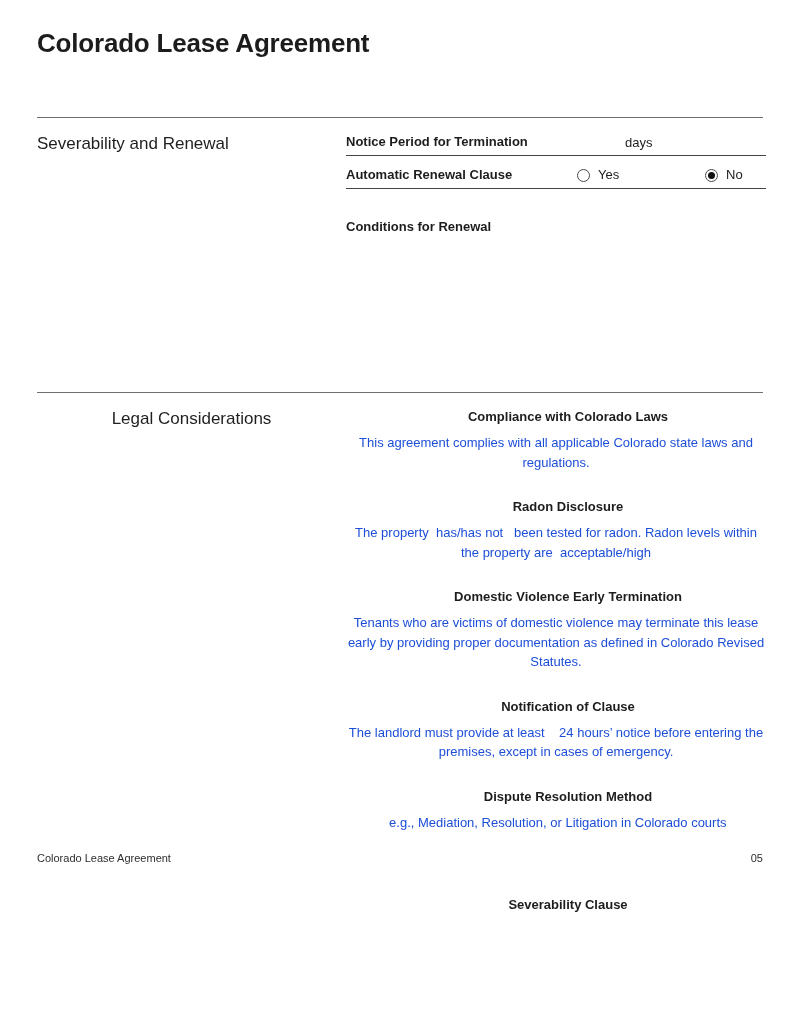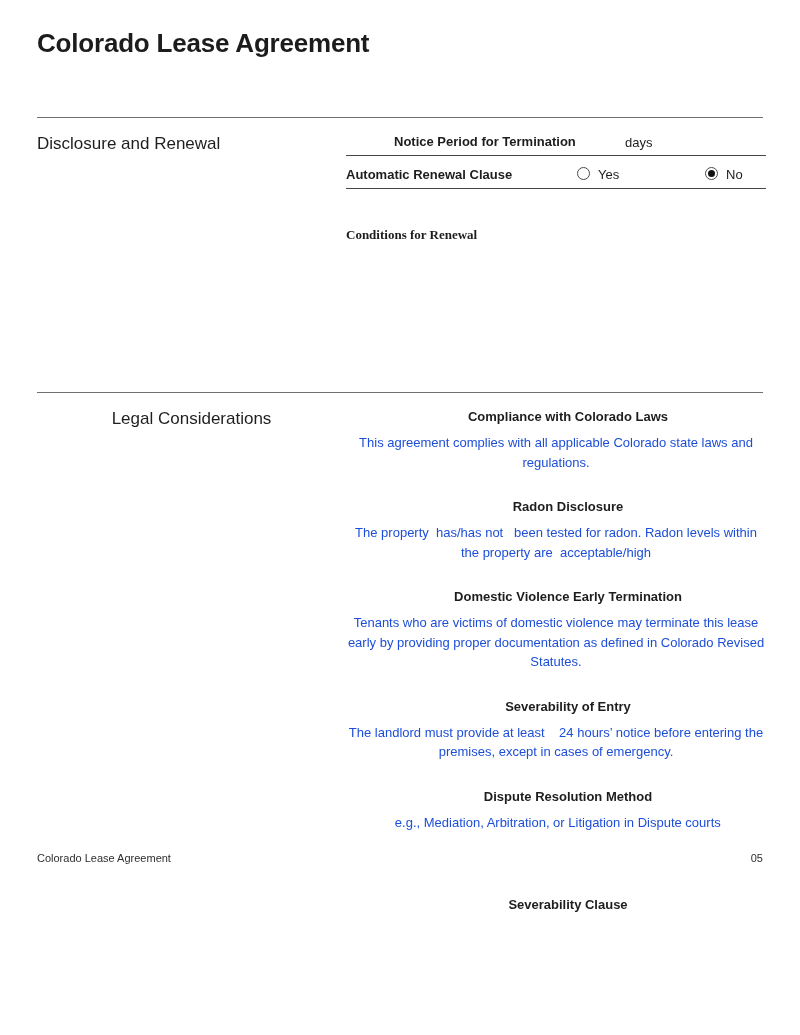--- a/index.html
+++ b/index.html
@@ -46,42 +46,42 @@
   }
   .field-row.row-1 { height: 38px; }
   .field-row.row-2 { height: 33px; }
   .field-label {
     display: inline-block;
     font-size: 13px;
     font-weight: 700;
     color: #1d1d1d;
     line-height: 15px;
   }
-  .row-1 .field-label { margin-top: 16px; margin-left: 48px; }
+  .row-1 .field-label { margin-top: 16px; }
   .row-2 .field-label { margin-top: 11px; }
   .field-suffix {
     position: absolute;
     left: 279px;
     top: 17px;
     font-size: 13px;
     font-weight: 400;
     color: #1d1d1d;
   }
   .field-input-blank {
     position: absolute;
     left: 185px;
     top: 14px;
     width: 90px;
     height: 18px;
   }
   .radio-option {
     position: absolute;
     top: 11px;
     display: flex;
-    align-items: flex-start;
+    align-items: flex-end;
     gap: 8px;
     font-size: 13px;
     color: #1d1d1d;
     cursor: default;
   }
   .radio-option.opt-0 { left: 231px; }
   .radio-option.opt-1 { left: 359px; }
   .radio-circle {
     width: 13px; height: 13px;
     border: 1px solid #4a4a4a;
@@ -92,21 +92,21 @@
   }
   .radio-circle.checked::after {
     content: "";
     position: absolute;
     left: 50%; top: 50%;
     width: 7px; height: 7px;
     margin: -3.5px 0 0 -3.5px;
     border-radius: 50%;
     background: #111111;
   }
-  .conditions-block { margin-top: 36px; font-family: Liberation Serif, serif; }
+  .conditions-block { margin-top: 28px; }
   .conditions-blank { height: 140px; }
   
   .legal-col { padding-top: 17px; }
   .legal-item h3 {
     font-size: 13px;
     font-weight: 700;
     line-height: 14px;
     color: #1d1d1d;
     margin-bottom: 9px;
     margin-left: 24px;
@@ -133,21 +133,21 @@
 </style>
 </head>
 <body>
 
 <div class="page">
 
   <h1 class="doc-title">Colorado Lease Agreement</h1>
 
   <div class="section section-1">
     <div class="col-left">
-      <h2 class="section-heading">Disclosure and Renewal</h2>
+      <h2 class="section-heading">Severability and Renewal</h2>
     </div>
     <div class="col-right">
 
       <div class="field-row row-1">
         <span class="field-label">Notice Period for Termination</span>
         <span class="field-input-blank"></span>
         <span class="field-suffix">days</span>
       </div>
 
       <div class="field-row row-2">
@@ -185,27 +185,27 @@
         <h3>Radon Disclosure</h3>
         <p>The property  has/has not   been tested for radon. Radon levels within the property are  acceptable/high</p>
       </div>
 
       <div class="legal-item">
         <h3>Domestic Violence Early Termination</h3>
         <p>Tenants who are victims of domestic violence may terminate this lease early by providing proper documentation as defined in Colorado Revised Statutes.</p>
       </div>
 
       <div class="legal-item">
-        <h3>Severability of Entry</h3>
+        <h3>Notification of Clause</h3>
         <p>The landlord must provide at least    24 hours’ notice before entering the premises, except in cases of emergency.</p>
       </div>
 
       <div class="legal-item gap-large">
         <h3>Dispute Resolution Method</h3>
-        <p> e.g., Mediation, Arbitration, or Litigation in Dispute courts</p>
+        <p> e.g., Mediation, Resolution, or Litigation in Colorado courts</p>
       </div>
 
       <div class="legal-item">
         <h3>Severability Clause</h3>
       </div>
 
     </div>
   </div>
 
   <div class="page-footer">

